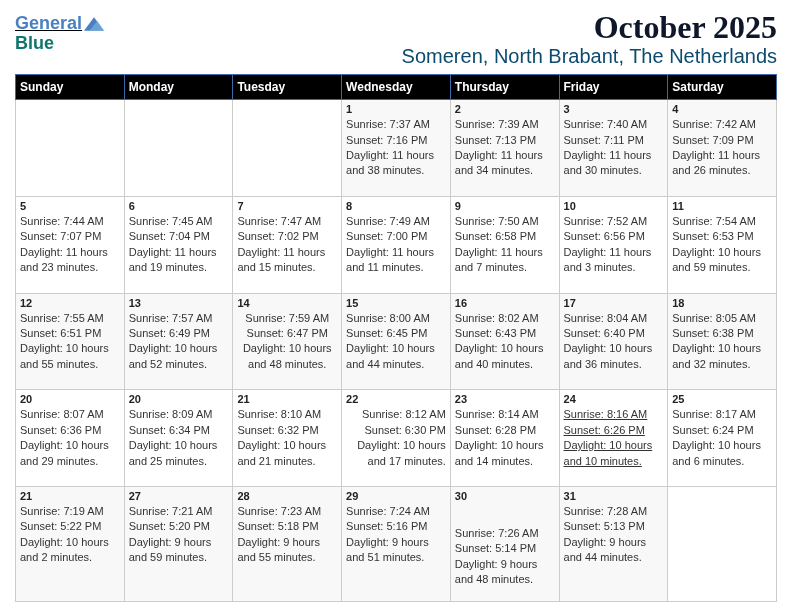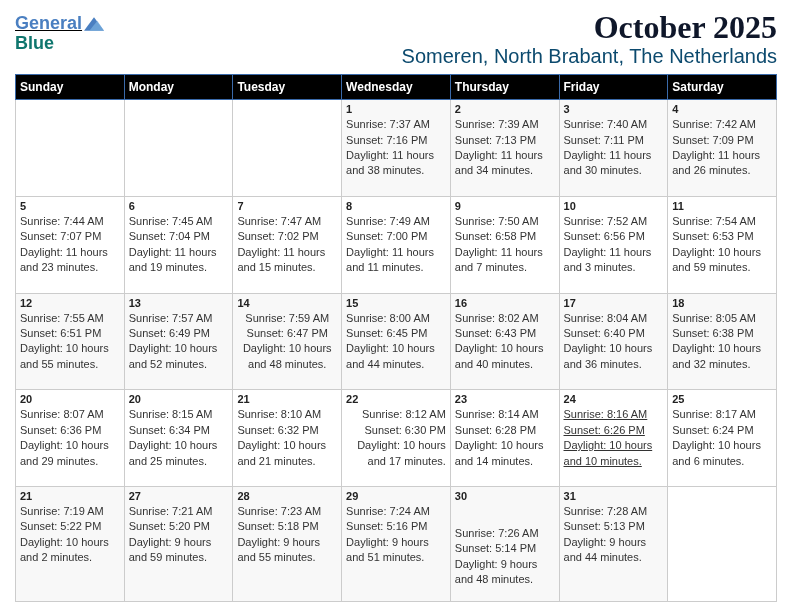--- a/index.html
+++ b/index.html
@@ -277,21 +277,21 @@
         <tr>
           <td>
             <div class="day-number">20</div>
             <div class="day-info" style="white-space: pre-line;">Sunrise: 8:07 AM
 Sunset: 6:36 PM
 Daylight: 10 hours
 and 29 minutes.</div>
           </td>
           <td>
             <div class="day-number">20</div>
-            <div class="day-info" style="white-space: pre-line;">Sunrise: 8:15 AM
+            <div class="day-info" style="white-space: pre-line;">Sunrise: 8:09 AM
 Sunset: 6:34 PM
 Daylight: 10 hours
 and 25 minutes.</div>
           </td>
           <td>
             <div class="day-number">21</div>
             <div class="day-info" style="white-space: pre-line;">Sunrise: 8:10 AM
 Sunset: 6:32 PM
 Daylight: 10 hours
 and 21 minutes.</div>

